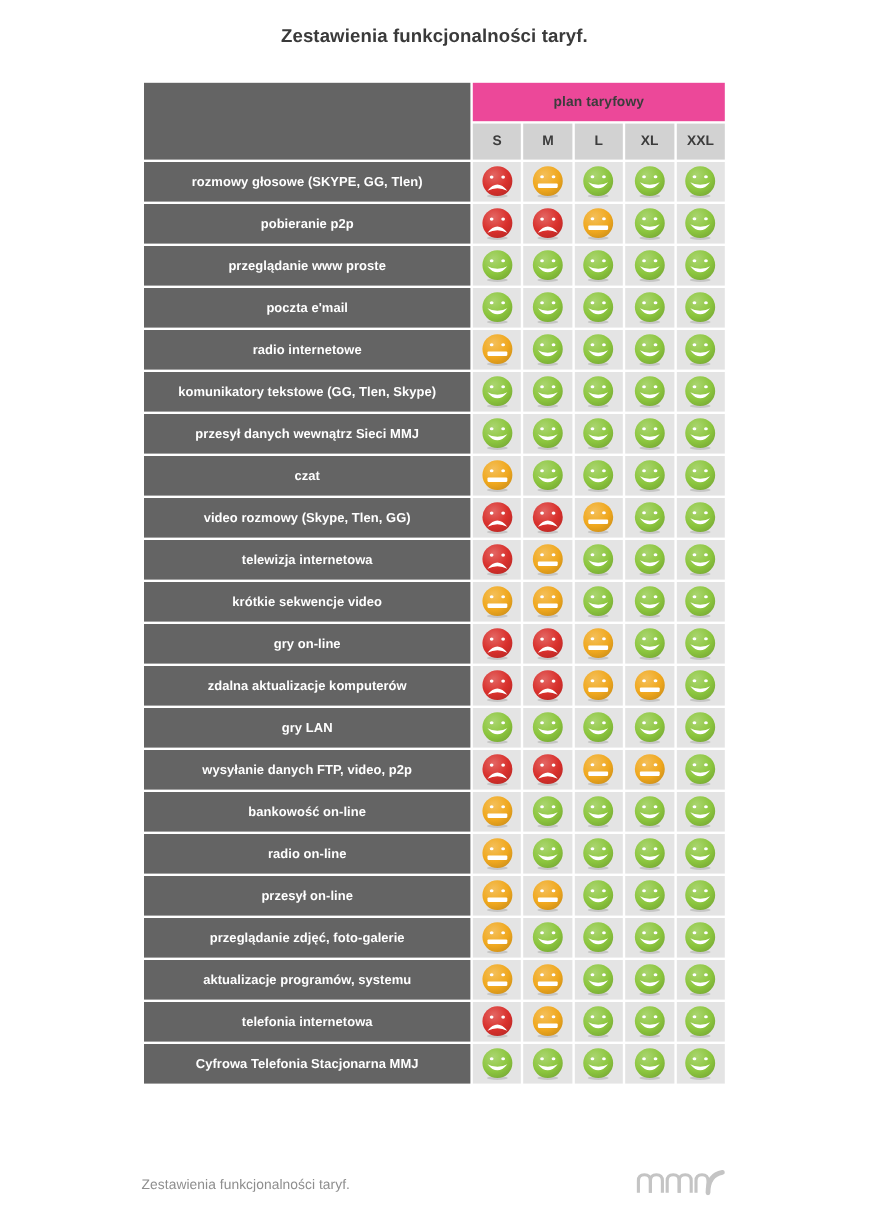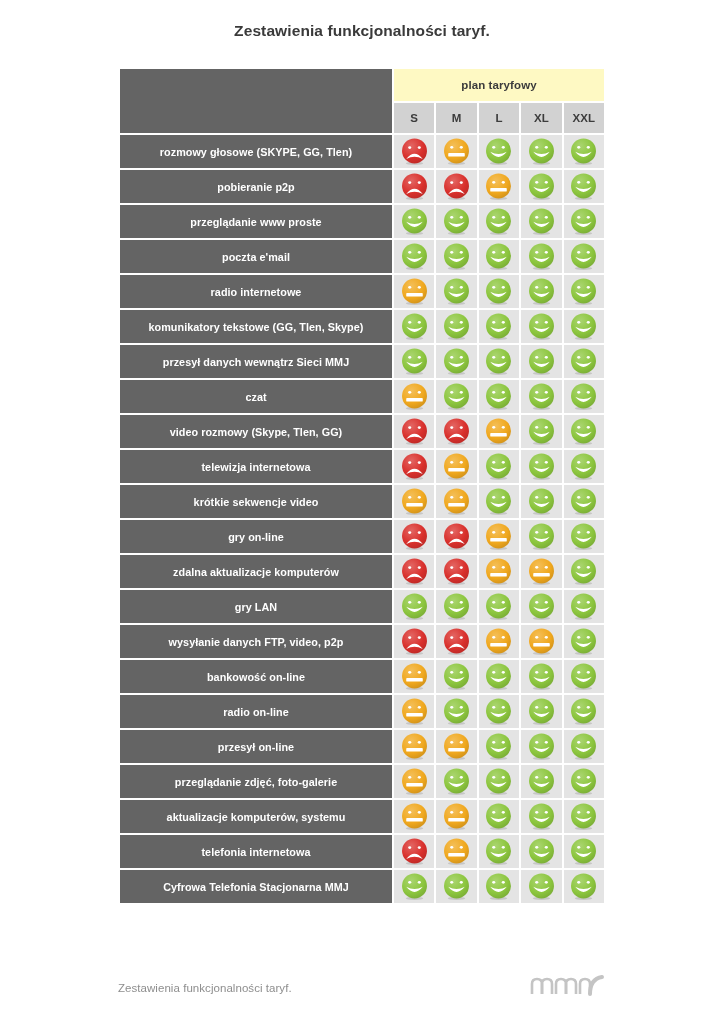--- a/index.html
+++ b/index.html
@@ -45,21 +45,21 @@
   }
 
   
   .corner-blank {
     background: #646464;
     width: 270px;
   }
 
   
   .plan-header {
-    background: #fef9c3;
+    background: #ec4899;
     color: #3c3c3c;
     font-size: 11.5px;
     font-weight: bold;
     text-align: center;
     height: 30px;
     letter-spacing: 0.1px;
   }
 
   
   .size-header {
@@ -1521,21 +1521,21 @@
                   </radialGradient>
                 </defs>
                 <ellipse cx="20" cy="36.4" rx="12" ry="2.1" fill="rgba(0,0,0,0.13)"></ellipse>
                 <circle cx="20" cy="19.2" r="17.2" fill="url(#g-good)"></circle>
                 <ellipse cx="13.4" cy="14.2" rx="2.15" ry="1.85" fill="#ffffff"></ellipse>
                 <ellipse cx="26.6" cy="14.2" rx="2.15" ry="1.85" fill="#ffffff"></ellipse>
                 <path d="M8.6,20.4 Q20,34.6 31.4,20.4 Q20,26.6 8.6,20.4 Z" fill="#ffffff"></path>
               </svg></span></td>
         </tr>
         <tr>
-          <td class="feature-cell">aktualizacje komputerów, systemu</td>
+          <td class="feature-cell">aktualizacje programów, systemu</td>
           <td class="rating-cell"><span style="display: inline-block; width: 29px; height: 29px;"><svg viewBox="0 0 40 40" class="face">
                 <defs>
                   <radialGradient id="g-neutral" cx="38%" cy="30%" r="78%">
                     <stop offset="0%" stop-color="#f4bf59"></stop>
                     <stop offset="62%" stop-color="#f0a81e"></stop>
                     <stop offset="100%" stop-color="#ce901a"></stop>
                   </radialGradient>
                 </defs>
                 <ellipse cx="20" cy="36.4" rx="12" ry="2.1" fill="rgba(0,0,0,0.13)"></ellipse>
                 <circle cx="20" cy="19.2" r="17.2" fill="url(#g-neutral)"></circle>

